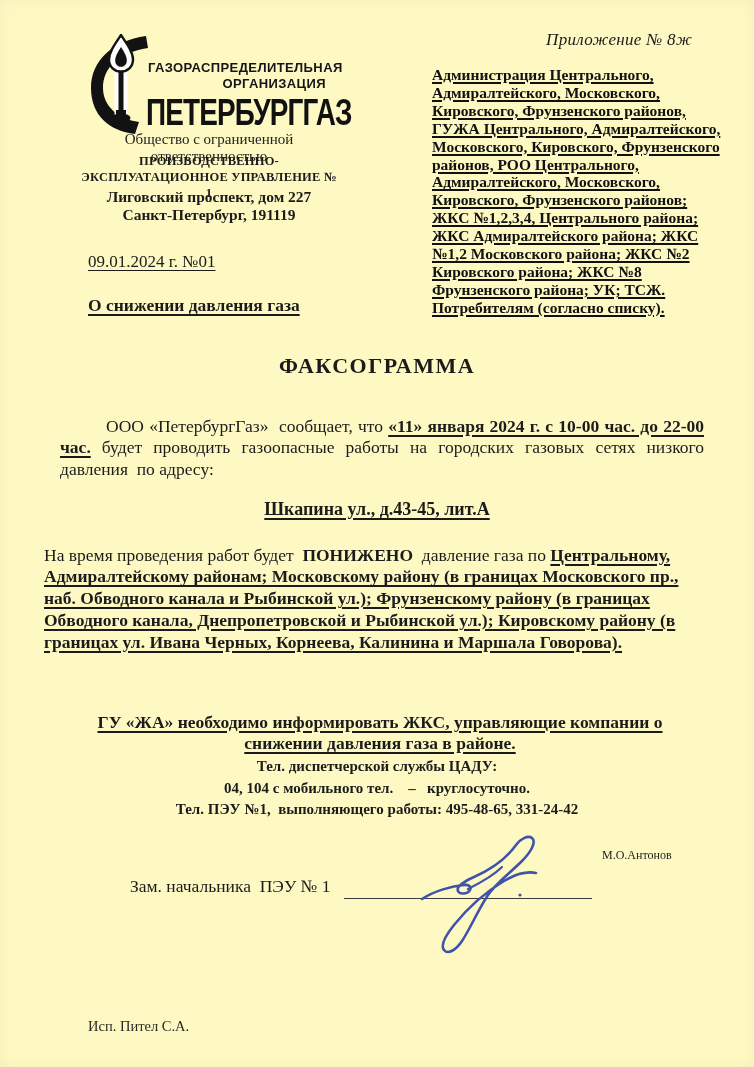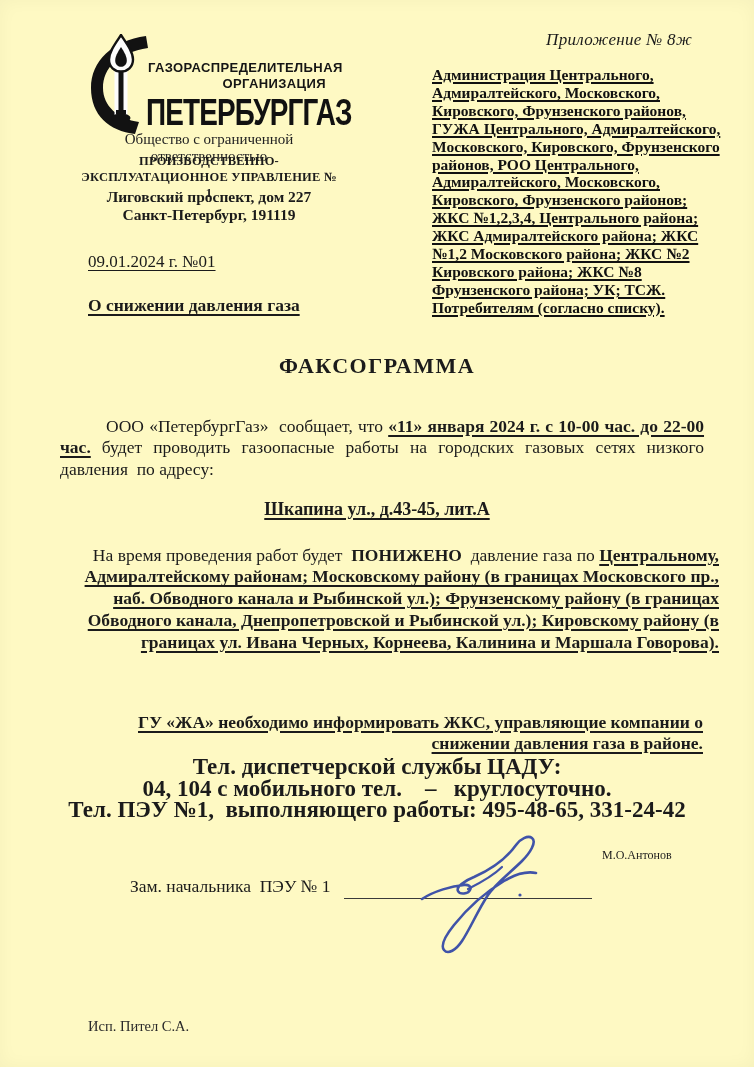--- a/index.html
+++ b/index.html
@@ -114,34 +114,34 @@
     text-indent:46px;
   }
   .work-address{
     left:57px;top:487px;width:640px;
     text-align:center;
     font-weight:bold;
     font-size:18px;
     margin-top:12px;
   }
   .para2{
-    left:73px;top:527px;width:646px;
-    text-align:right;
+    left:44px;top:527px;width:646px;
+    text-align:left;
   }
   .notice{
     left:57px;top:694px;width:646px;
-    text-align:right;
+    text-align:center;
     font-weight:bold;
     font-size:17.5px;line-height:21.5px;
   }
   .phones{
     left:57px;top:756px;width:640px;
     text-align:center;
     font-weight:bold;
-    font-size:23px;line-height:21.5px;
+    font-size:15px;line-height:21.5px;
   }
 
   .bu{
     font-weight:bold;
     text-decoration:underline;
     text-decoration-thickness:1.5px;
     text-underline-offset:2.5px;
   }
   .b{font-weight:bold;}
   .u{

